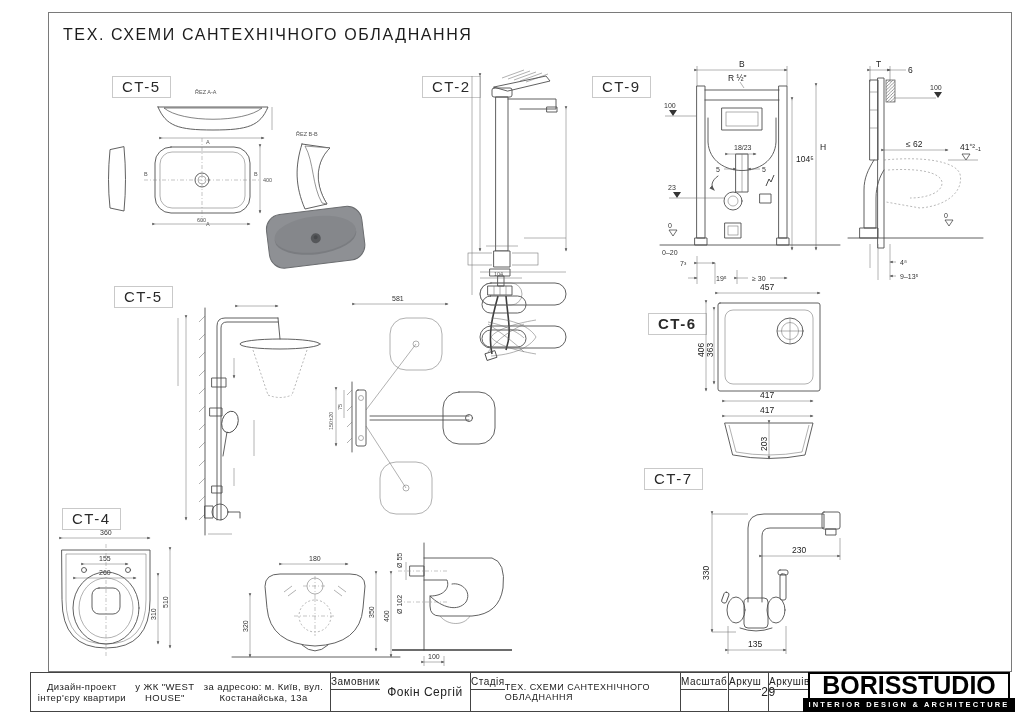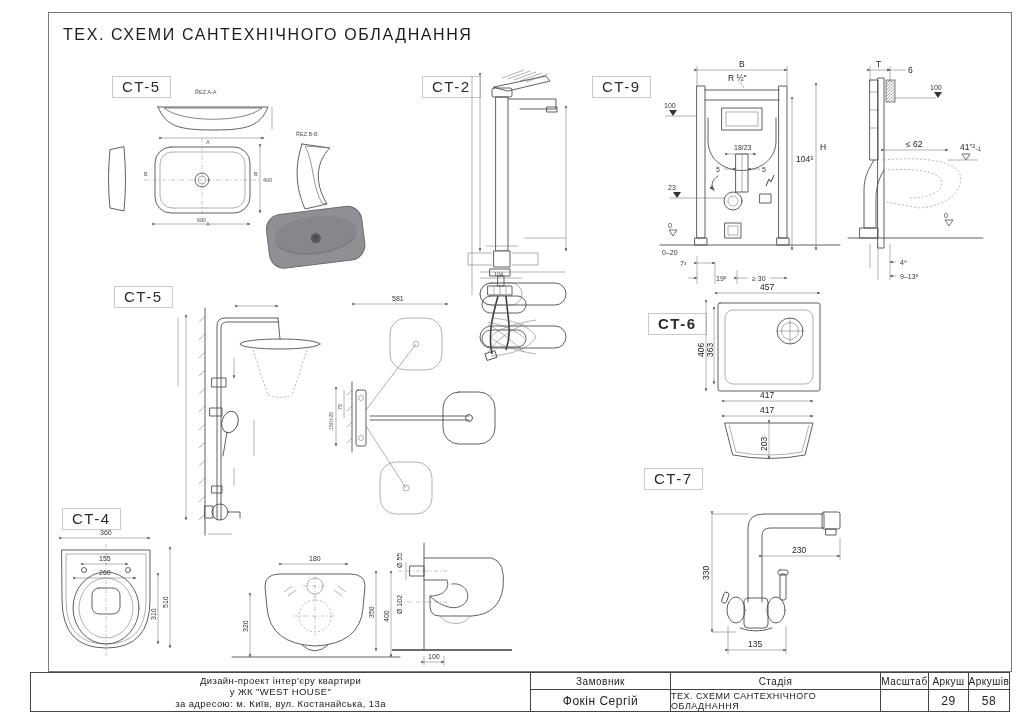--- a/index.html
+++ b/index.html
@@ -19,21 +19,21 @@
   .dot  { stroke:#8a8a8a; stroke-width:0.6; fill:none; stroke-dasharray:2 2; }
   .thk  { stroke:#3d3d3d; stroke-width:1.6; fill:none; }
   text.d  { font-family:"Liberation Sans",sans-serif; font-size:7px; fill:#333; }
   text.d2 { font-family:"Liberation Sans",sans-serif; font-size:8.5px; fill:#222; }
   text.s  { font-family:"Liberation Sans",sans-serif; font-size:5.5px; fill:#555; }
   .tri-f { fill:#333; stroke:none; }
   .tri-o { fill:none; stroke:#333; stroke-width:0.7; }
 
   
   #titleblock { position:absolute; left:30px; top:672px; width:980px; height:40px; display:flex; border:1px solid #444; background:#fff; }
-  .tb-cell { border-right:1px solid #444; display:flex; flex-direction:column; }
+  .tb-cell { border-right:1px solid #444; display:flex; flex-direction:row; }
   .tb-cell:last-child { border-right:none; }
   .tb-head { height:17px; border-bottom:1px solid #444; display:flex; align-items:center; justify-content:center;
              font-size:10px; color:#222; letter-spacing:0.5px; }
   .tb-val  { flex:1; display:flex; align-items:center; justify-content:center; font-size:12px; color:#222; letter-spacing:0.5px; }
   #tb-project { width:300px; justify-content:center; align-items:center; font-size:9.5px; line-height:11.5px;
                 color:#222; text-align:center; letter-spacing:0.4px; }
   #tb-customer { width:140px; } #tb-stage { width:210px; } #tb-scale { width:48px; }
   #tb-sheet { width:40px; } #tb-sheets { width:40px; }
   #tb-logo { width:202px; border:2px solid #000; margin:-1px; background:#fff;
              display:flex; flex-direction:column; align-items:center; justify-content:center; }
@@ -474,15 +474,19 @@
       <div class="tb-val"></div>
     </div>
     <div class="tb-cell" id="tb-sheet">
       <div class="tb-head">Аркуш</div>
       <div class="tb-val">29</div>
     </div>
     <div class="tb-cell" id="tb-sheets">
       <div class="tb-head">Аркушів</div>
       <div class="tb-val">58</div>
     </div>
+    <div class="tb-cell" id="tb-logo">
+      <div id="logo-name">BORISSTUDIO</div>
+      <div id="logo-bar">INTERIOR DESIGN &amp; ARCHITECTURE</div>
+    </div>
   </div>
 
 </div>
 
 </body></html>

